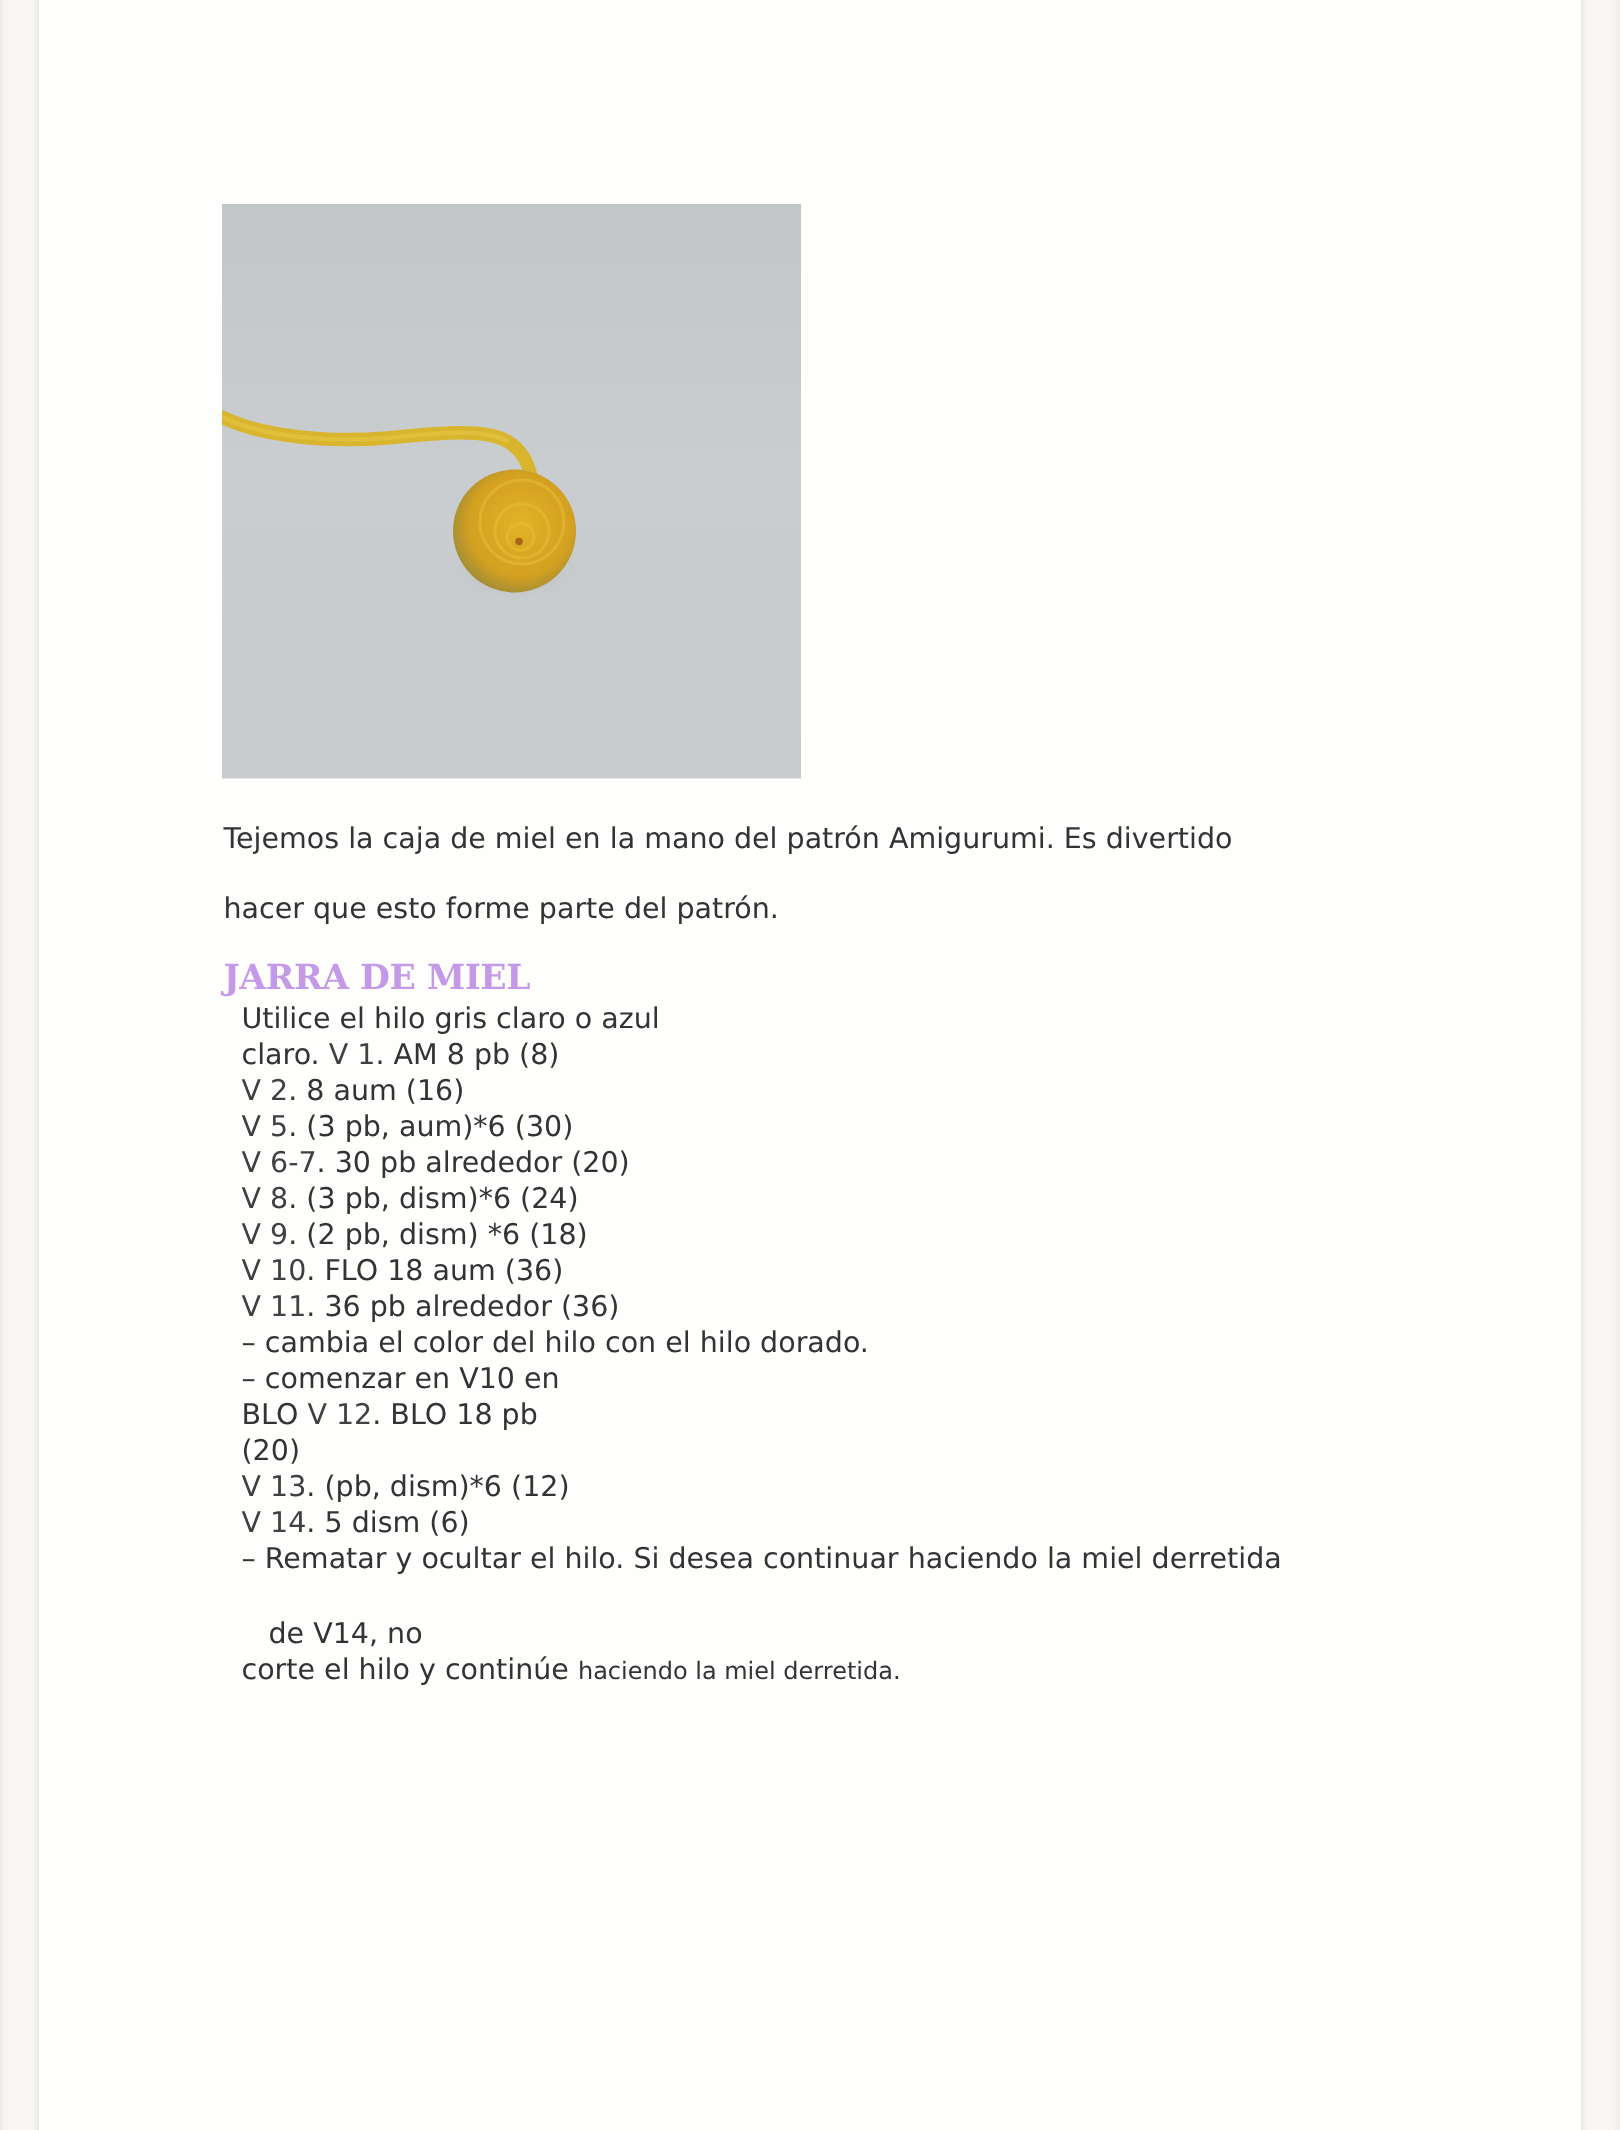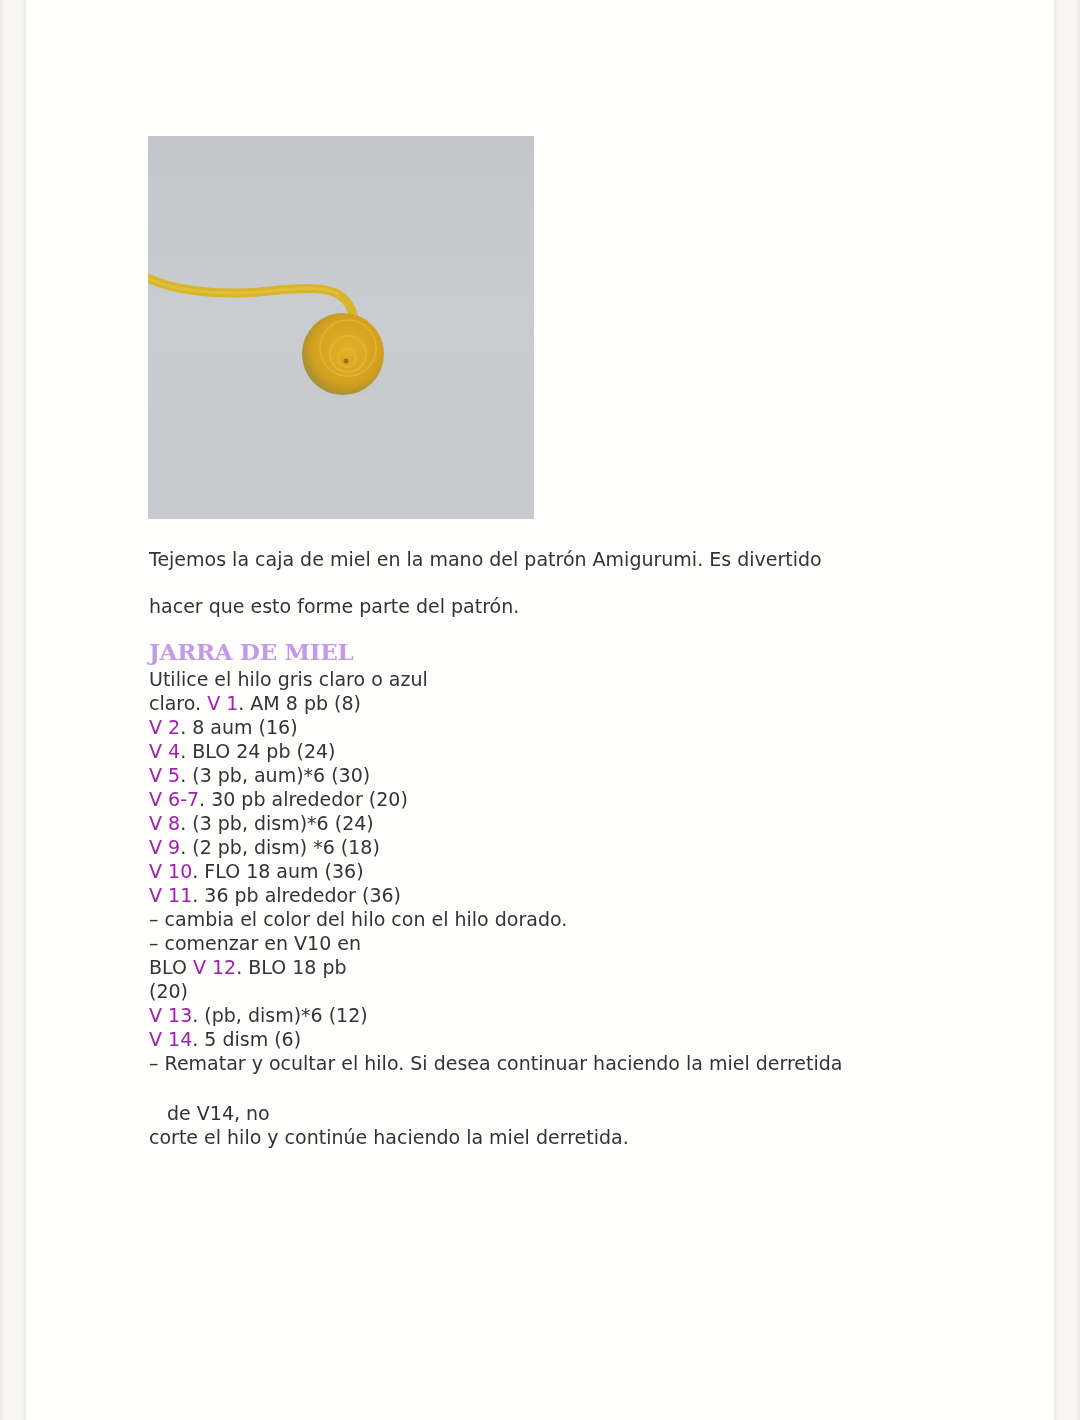--- a/index.html
+++ b/index.html
@@ -35,27 +35,27 @@
       font-size: 19px; line-height: 47px; color: #333333;
       margin: 0;
     }
     .heading {
       position: absolute; left: 123px; top: 638px;
       font-family: "DejaVu Serif", serif; font-weight: bold;
       font-size: 23px; line-height: 28px; color: #c49ae8;
       margin: 0; letter-spacing: -0.3px;
     }
     .pattern {
-      position: absolute; left: 123px; top: 667px; width: 800px;
+      position: absolute; left: 135px; top: 667px; width: 800px;
       font-size: 19px; line-height: 24px; color: #333333;
     }
     .pattern .line { display: block; white-space: pre; }
-    .rnd { color: #a21caf; }
+    .rnd { color: #404040; }
     .indent { padding-left: 18px; margin-top: 26px; }
-    .small { font-size: 19px; }
+    .small { font-size: 16px; }
   </style>
 </head>
 <body>
 
 <div class="gutter-left"></div>
 <div class="gutter-right"></div>
 
 <div class="page">
 
   <div class="photo">
@@ -83,21 +83,20 @@
   </div>
 
   <p class="intro"><span>Tejemos la caja de miel en la mano del patrón Amigurumi. Es divertido</span><br><span>hacer que esto forme parte del patrón.</span></p>
 
   <h2 class="heading">JARRA DE MIEL</h2>
 
   <div class="pattern">
     <span class="line"><span>Utilice el hilo gris claro o azul</span></span>
     <span class="line"><span>claro. </span><span class="rnd">V 1</span><span>. AM 8 pb (8)</span></span>
     <span class="line"><span class="rnd">V 2</span><span>. 8 aum (16)</span></span>
-    <span class="line"><span class="rnd">V 4</span><span>. BLO 24 pb (24)</span></span>
     <span class="line"><span class="rnd">V 5</span><span>. (3 pb, aum)*6 (30)</span></span>
     <span class="line"><span class="rnd">V 6-7</span><span>. 30 pb alrededor (20)</span></span>
     <span class="line"><span class="rnd">V 8</span><span>. (3 pb, dism)*6 (24)</span></span>
     <span class="line"><span class="rnd">V 9</span><span>. (2 pb, dism) *6 (18)</span></span>
     <span class="line"><span class="rnd">V 10</span><span>. FLO 18 aum (36)</span></span>
     <span class="line"><span class="rnd">V 11</span><span>. 36 pb alrededor (36)</span></span>
     <span class="line"><span>– cambia el color del hilo con el hilo dorado.</span></span>
     <span class="line"><span>– comenzar en V10 en</span></span>
     <span class="line"><span>BLO </span><span class="rnd">V 12</span><span>. BLO 18 pb</span></span>
     <span class="line"><span>(20)</span></span>

